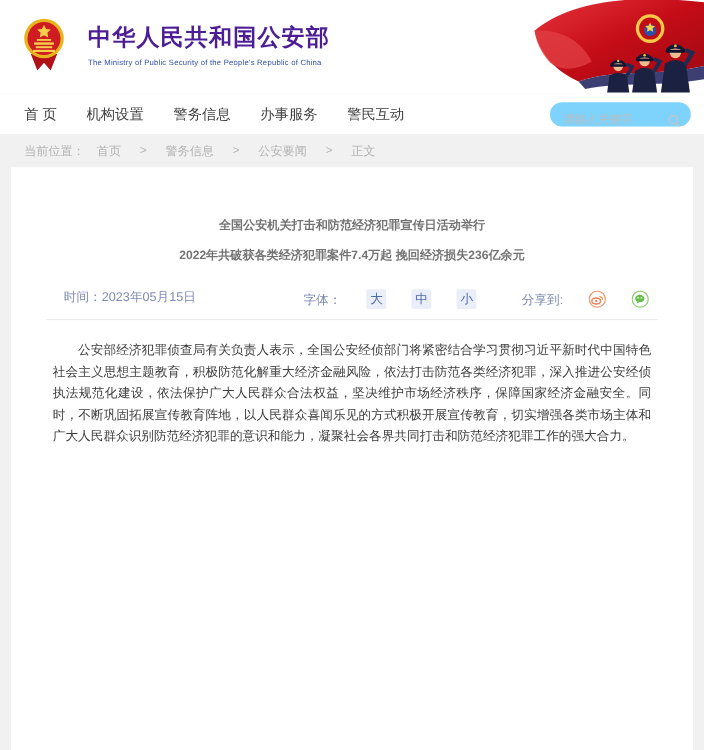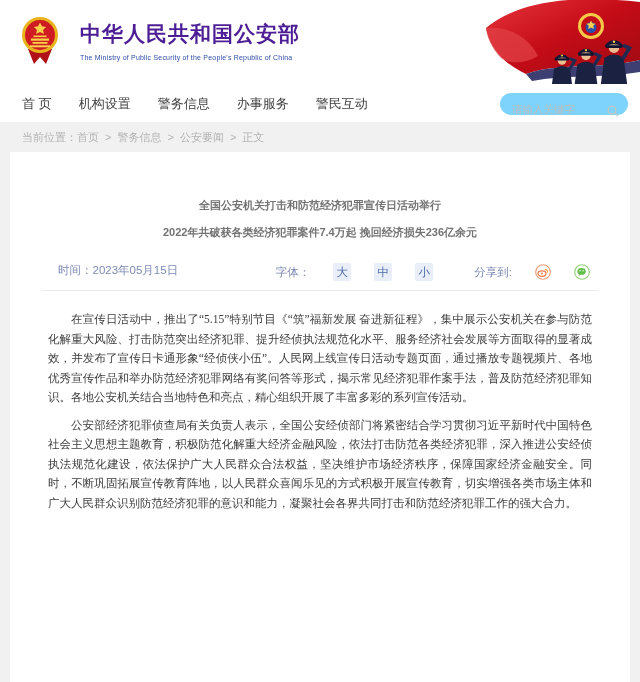--- a/index.html
+++ b/index.html
@@ -22,21 +22,21 @@
   .search-box { position:absolute; right:12px; top:8px; width:128px; height:22px;
     background:#7dd3fc; border-radius:11px; display:flex; align-items:flex-end; padding:0 9px 0 12px; }
   .search-box input { flex:1; min-width:0; border:none; outline:none; background:transparent;
     font-size:10.5px; color:#555; font-family:inherit; }
   .search-box input::placeholder { color:#bdbdbd; }
   .search-icon { width:12px; height:12px; flex:0 0 auto; cursor:pointer; }
 
   
   .breadcrumb-bar { width:640px; height:30px; background:#f1f1f1;
     display:flex; align-items:center; padding-left:22px;
-    font-size:11px; color:#b3b3b3; }
+    font-size:11px; color:#b3b3b3;gap:11px; }
   .breadcrumb-bar a { color:#b3b3b3; text-decoration:none; cursor:pointer; }
   .crumb-sep { margin:0 6px; }
 
   
   .article-card { width:620px; margin:0 10px; background:#ffffff; height:530px; padding-top:40px; }
   .article-title { text-align:center; color:#737373; font-size:11px; font-weight:bold;
     line-height:27px; padding:0 40px; }
   .meta-row { margin-top:17px; padding:0 40px 0 48px; display:flex; align-items:flex-start;
     font-size:11.5px; color:#7d8ab3; }
   .meta-left { flex:1; }
@@ -163,16 +163,15 @@
           <circle cx="6.1" cy="6.8" r=".7" fill="#ffffff"></circle>
           <circle cx="9.1" cy="6.8" r=".7" fill="#ffffff"></circle>
         </svg>
       </span>
     </div>
   </div>
 
   <hr class="divider">
 
   <div class="article-body">
-    <p>在宣传日活动中，推出了“5.15”特别节目《“筑”福新发展 奋进新征程》，集中展示公安机关在参与防范化解重大风险、打击防范突出经济犯罪、提升经侦执法规范化水平、服务经济社会发展等方面取得的显著成效，并发布了宣传日卡通形象“经侦侠小伍”。人民网上线宣传日活动专题页面，通过播放专题视频片、各地优秀宣传作品和举办防范经济犯罪网络有奖问答等形式，揭示常见经济犯罪作案手法，普及防范经济犯罪知识。各地公安机关结合当地特色和亮点，精心组织开展了丰富多彩的系列宣传活动。</p>
     <p>公安部经济犯罪侦查局有关负责人表示，全国公安经侦部门将紧密结合学习贯彻习近平新时代中国特色社会主义思想主题教育，积极防范化解重大经济金融风险，依法打击防范各类经济犯罪，深入推进公安经侦执法规范化建设，依法保护广大人民群众合法权益，坚决维护市场经济秩序，保障国家经济金融安全。同时，不断巩固拓展宣传教育阵地，以人民群众喜闻乐见的方式积极开展宣传教育，切实增强各类市场主体和广大人民群众识别防范经济犯罪的意识和能力，凝聚社会各界共同打击和防范经济犯罪工作的强大合力。</p>
   </div>
 </main>
 
 </body></html>

